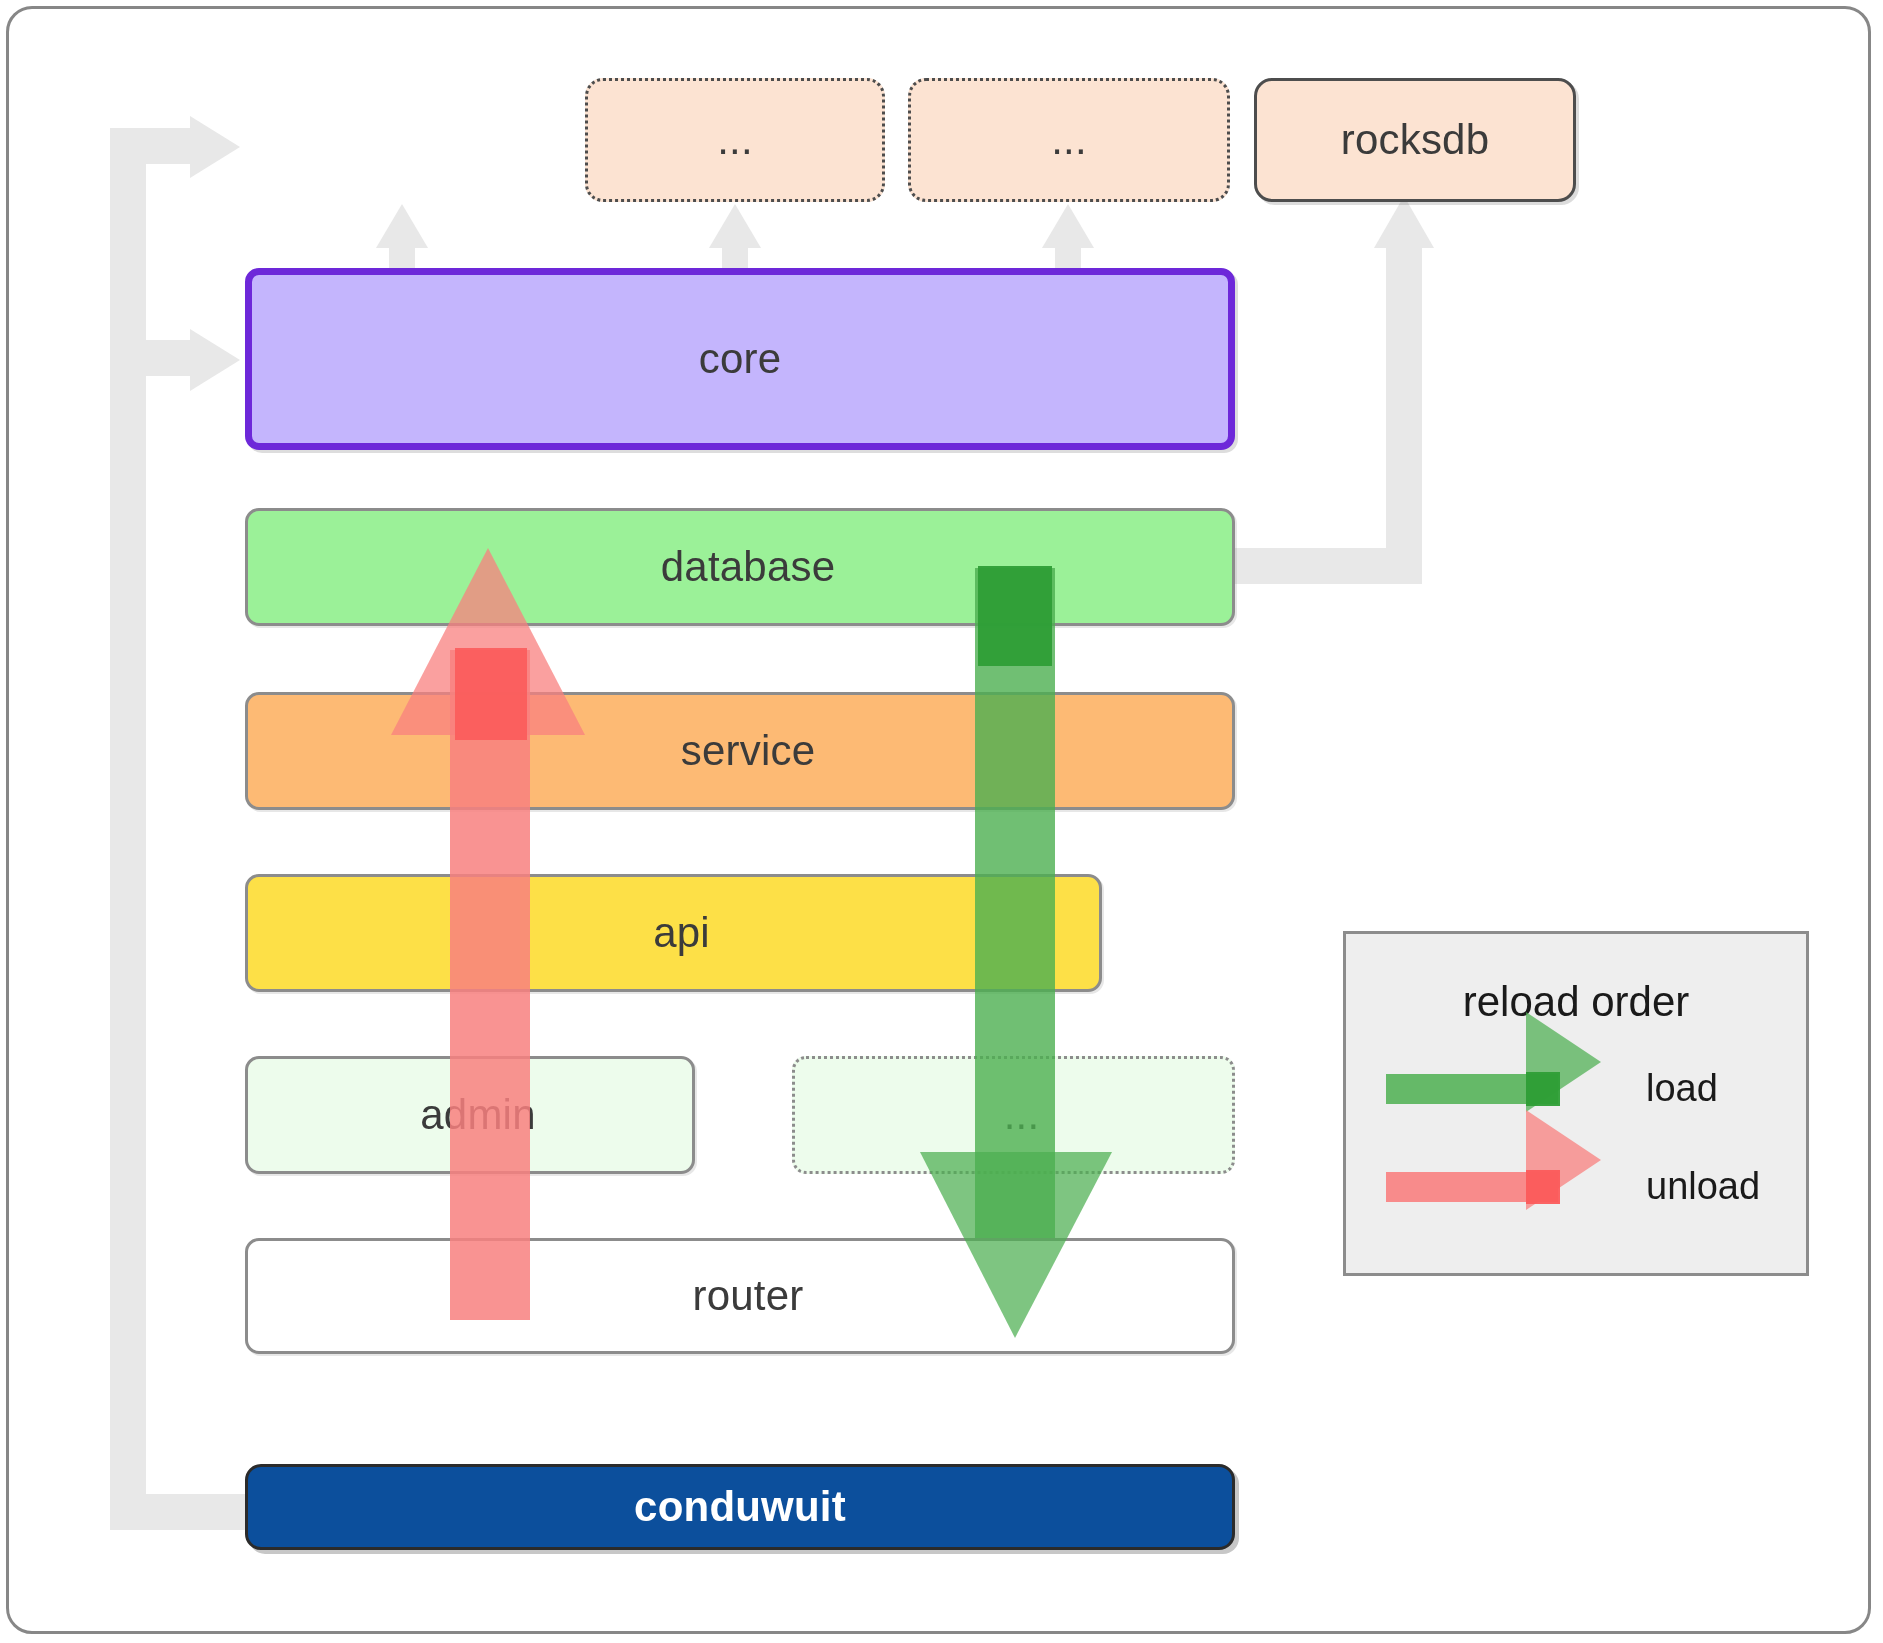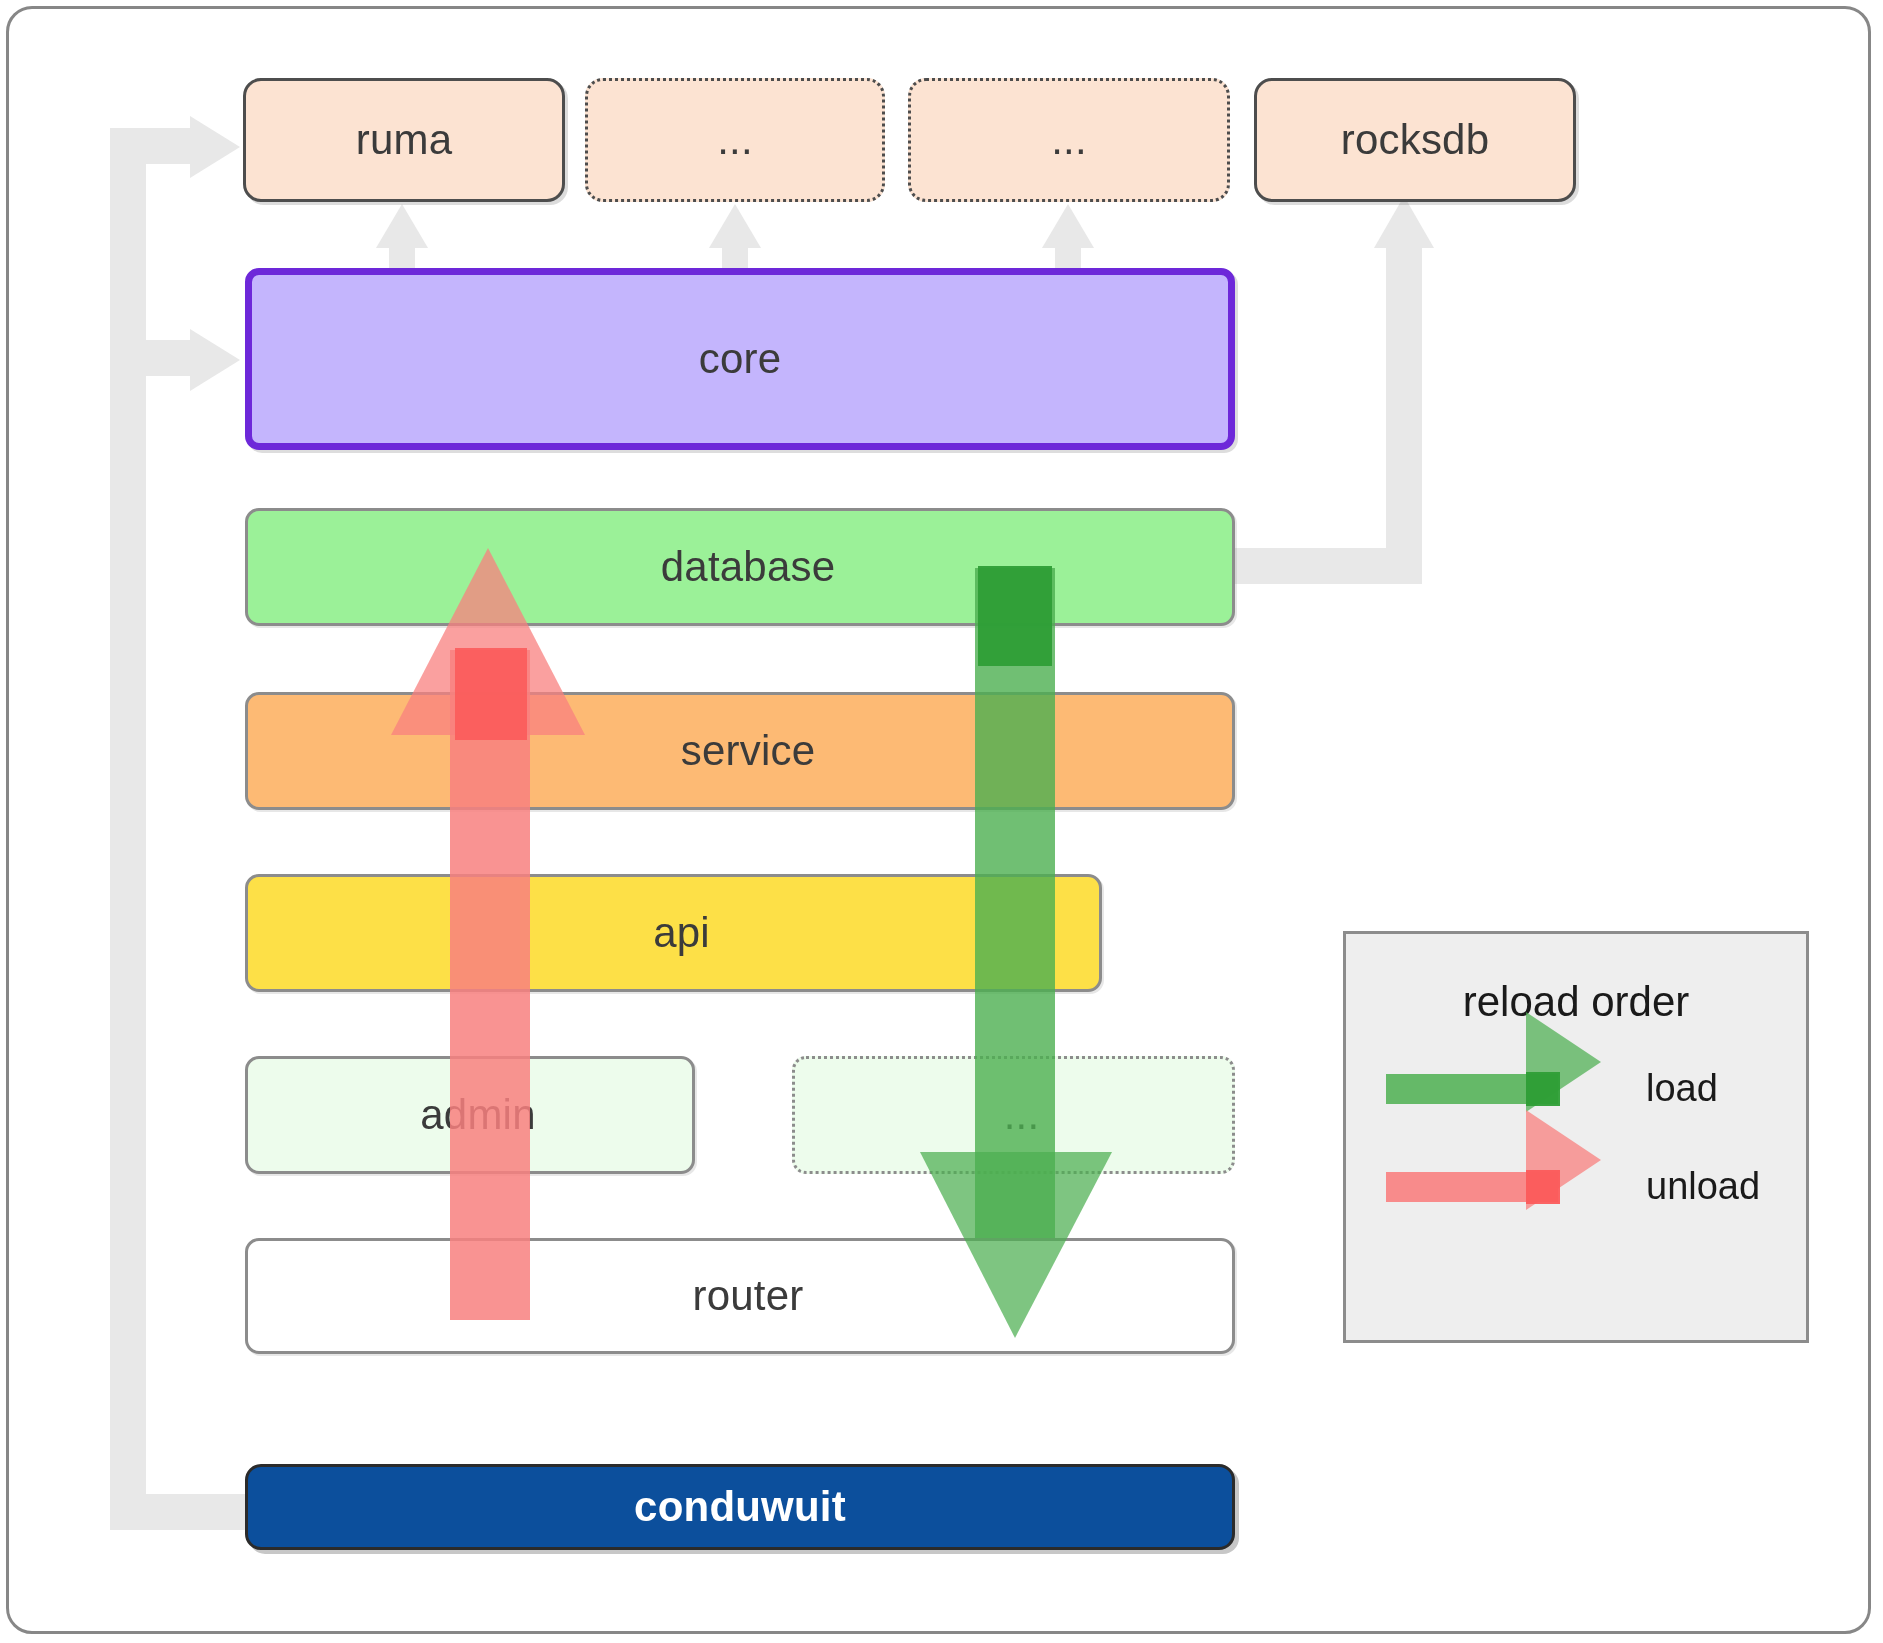--- a/index.html
+++ b/index.html
@@ -143,23 +143,20 @@
         <rect x="722" y="236" width="26" height="36" fill="#e8e8e8"></rect>
         <polygon points="709,248 761,248 735,204" fill="#e8e8e8"></polygon>
       </g>
       <g>
         <rect x="1055" y="236" width="26" height="36" fill="#e8e8e8"></rect>
         <polygon points="1042,248 1094,248 1068,204" fill="#e8e8e8"></polygon>
       </g>
     </g>
   </svg>
 
-  <div class="node dep" style="left:243px; top:78px; width:322px; height:124px;">
-    <span>ruma</span>
-  </div>
 
   <div class="node dep dotted" style="left:585px; top:78px; width:300px; height:124px;">
     <span>...</span>
   </div>
 
   <div class="node dep dotted" style="left:908px; top:78px; width:322px; height:124px;">
     <span>...</span>
   </div>
 
   <div class="node dep" style="left:1254px; top:78px; width:322px; height:124px;">
@@ -206,21 +203,21 @@
       <rect x="455" y="648" width="72" height="92" fill="#fb5b5b" opacity="0.9"></rect>
     </g>
 
     <g>
       <rect x="975" y="568" width="80" height="670" fill="#4caf50" opacity="0.8"></rect>
       <polygon points="1015,1338 920,1152 1112,1152" fill="#4caf50" opacity="0.72"></polygon>
       <rect x="978" y="566" width="74" height="100" fill="#2e9e36" opacity="0.95"></rect>
     </g>
   </svg>
 
-  <div class="legend" style="left:1343px; top:931px; width:466px; height:412px;">
+  <div class="legend" style="left:1343px; top:931px; width:466px; height:345px;">
     <div class="legend-title">reload order</div>
 
     <svg style="position:absolute; left:0; top:0; width:466px; height:345px;" viewBox="0 0 466 345">
       <g>
         <rect x="40" y="140" width="172" height="30" fill="#4caf50" opacity="0.85"></rect>
         <polygon points="255,128 180,78 180,178" fill="#4caf50" opacity="0.72"></polygon>
         <rect x="180" y="138" width="34" height="34" fill="#2e9e36" opacity="0.95"></rect>
       </g>
       <g>
         <rect x="40" y="238" width="172" height="30" fill="#f8807f" opacity="0.9"></rect>

